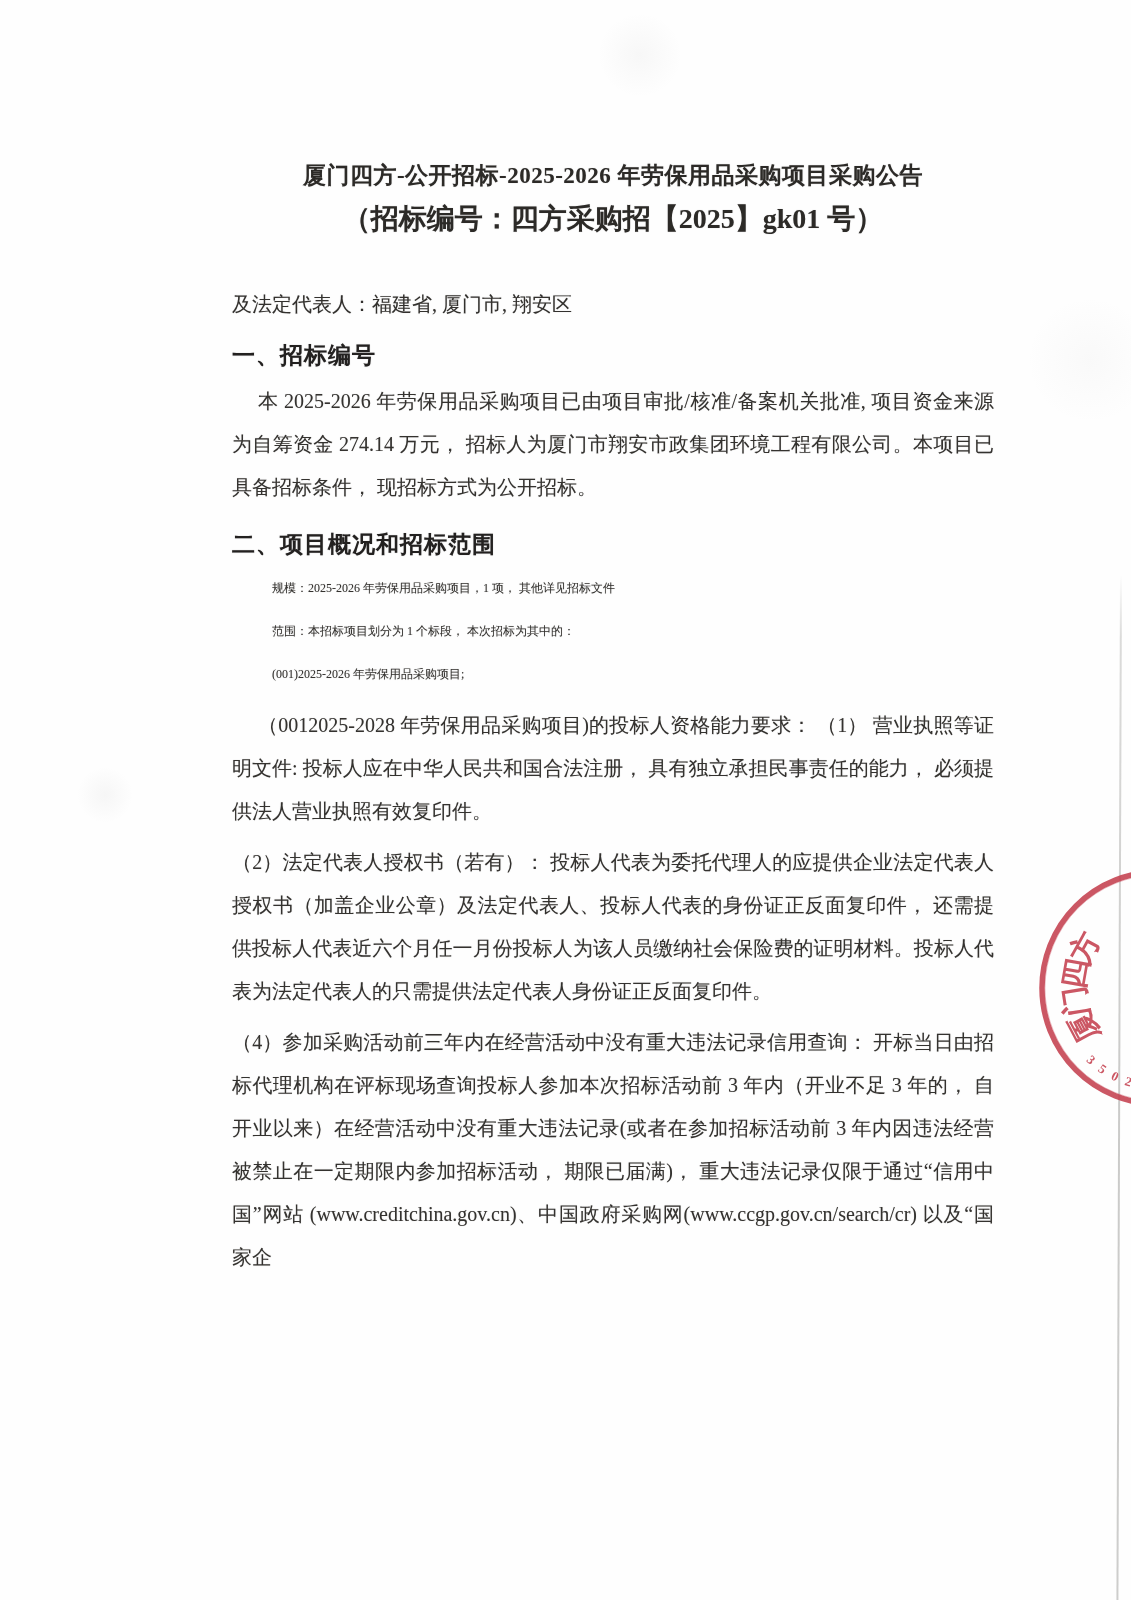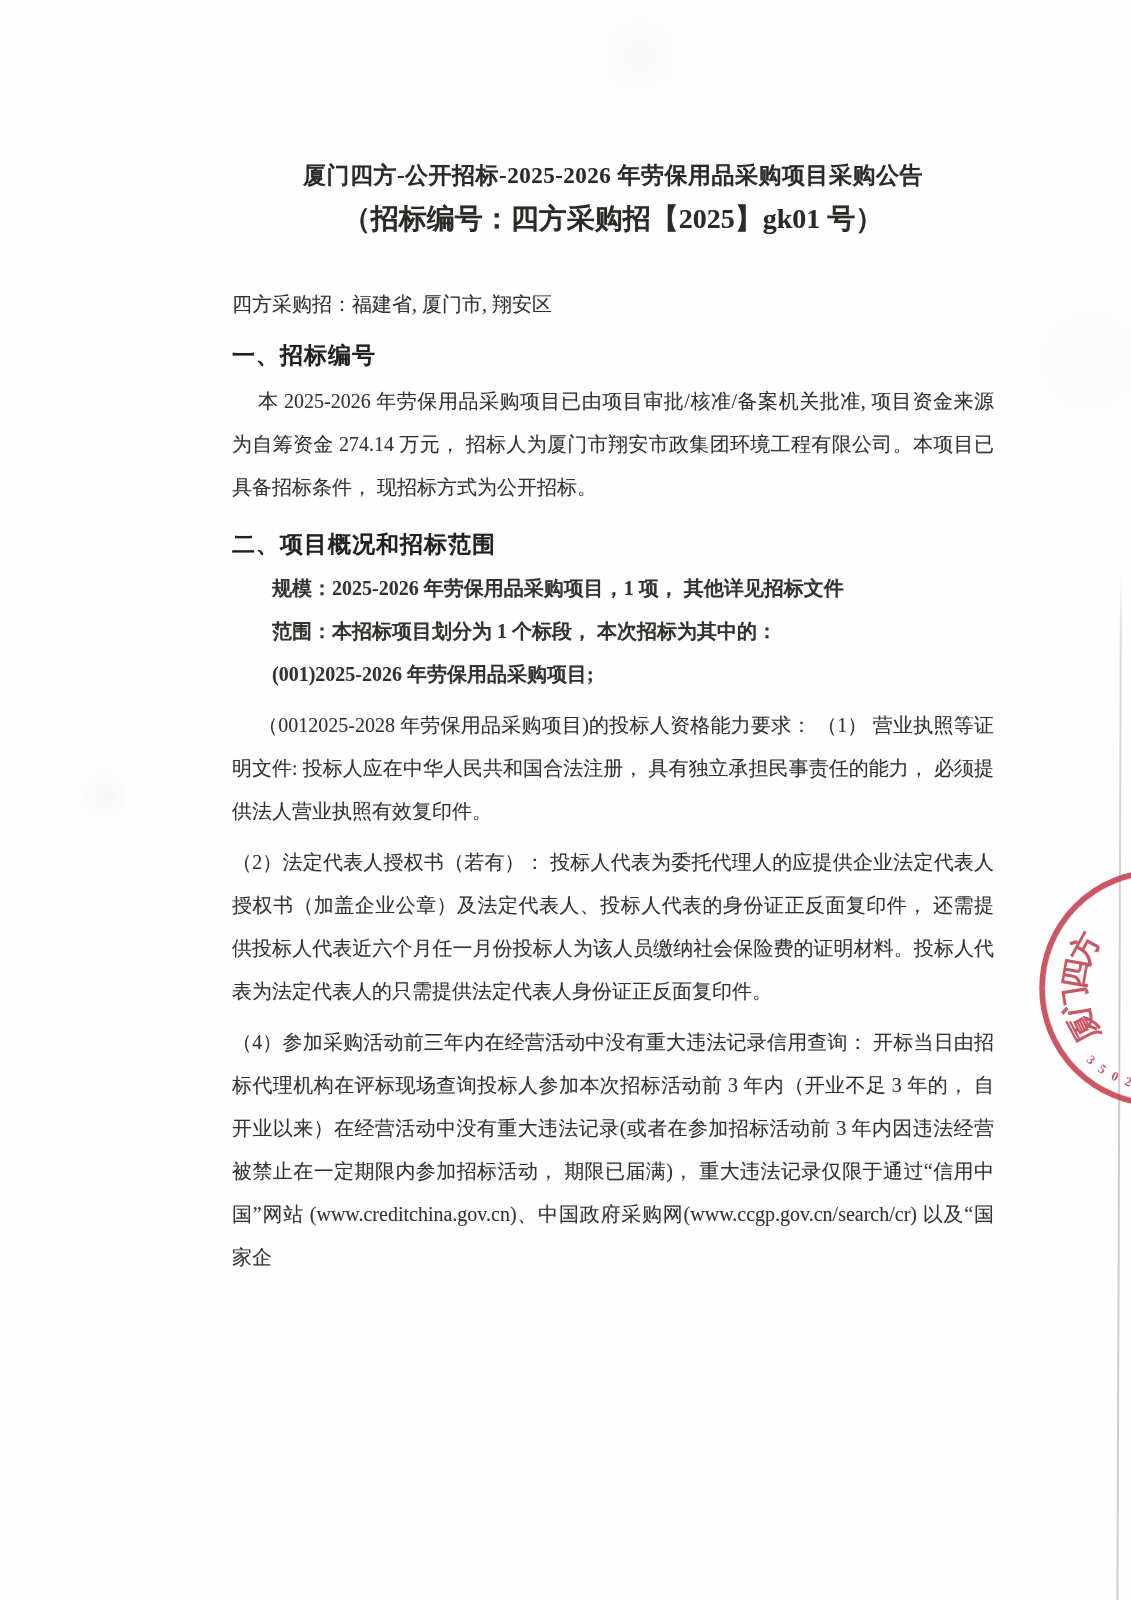--- a/index.html
+++ b/index.html
@@ -60,25 +60,24 @@
   .para {
     margin: 8px 0 0 0;
     font-size: 20px; line-height: 43px;
     text-align: justify;
     color: #34322f;
     text-shadow: 0 0 1px rgba(80,80,80,0.3);
   }
   .para.first-indent { text-indent: 26px; }
   .line-item {
     margin: 6px 0 0 0;
-    font-size: 20px; line-height: 43px;
+    font-size: 12px; line-height: 43px;
     padding-left: 40px;
     color: #34322f;
     text-shadow: 0 0 1px rgba(80,80,80,0.3);
-    font-weight: bold;
   }
   .line-item.tight { margin-top: 0; }
   
   .edge-line {
     position: absolute;
     left: 1120px; top: 575px;
     width: 2px; height: 1030px;
     background: linear-gradient(to bottom,
       rgba(190,190,188,0) 0%,
       rgba(190,190,188,0.55) 6%,
@@ -100,21 +99,21 @@
 </head>
 <body>
 
 <div class="page">
 
   <div class="content">
 
     <h1 class="doc-title">厦门四方-公开招标-2025-2026 年劳保用品采购项目采购公告</h1>
     <div class="doc-subtitle">（招标编号：四方采购招【2025】gk01 号）</div>
 
-    <p class="location">四方采购招：福建省, 厦门市, 翔安区</p>
+    <p class="location">及法定代表人：福建省, 厦门市, 翔安区</p>
 
     <h2 class="sec-heading">一、招标编号</h2>
     <p class="para first-indent">本 2025-2026 年劳保用品采购项目已由项目审批/核准/备案机关批准, 项目资金来源为自筹资金 274.14 万元， 招标人为厦门市翔安市政集团环境工程有限公司。本项目已具备招标条件， 现招标方式为公开招标。</p>
 
     <h2 class="sec-heading">二、项目概况和招标范围</h2>
     <p class="line-item">规模：2025-2026 年劳保用品采购项目，1 项， 其他详见招标文件</p>
     <p class="line-item tight">范围：本招标项目划分为 1 个标段， 本次招标为其中的：</p>
     <p class="line-item tight">(001)2025-2026 年劳保用品采购项目;</p>
 
     <p class="para first-indent">（0012025-2028 年劳保用品采购项目)的投标人资格能力要求： （1） 营业执照等证明文件: 投标人应在中华人民共和国合法注册， 具有独立承担民事责任的能力， 必须提供法人营业执照有效复印件。</p>

